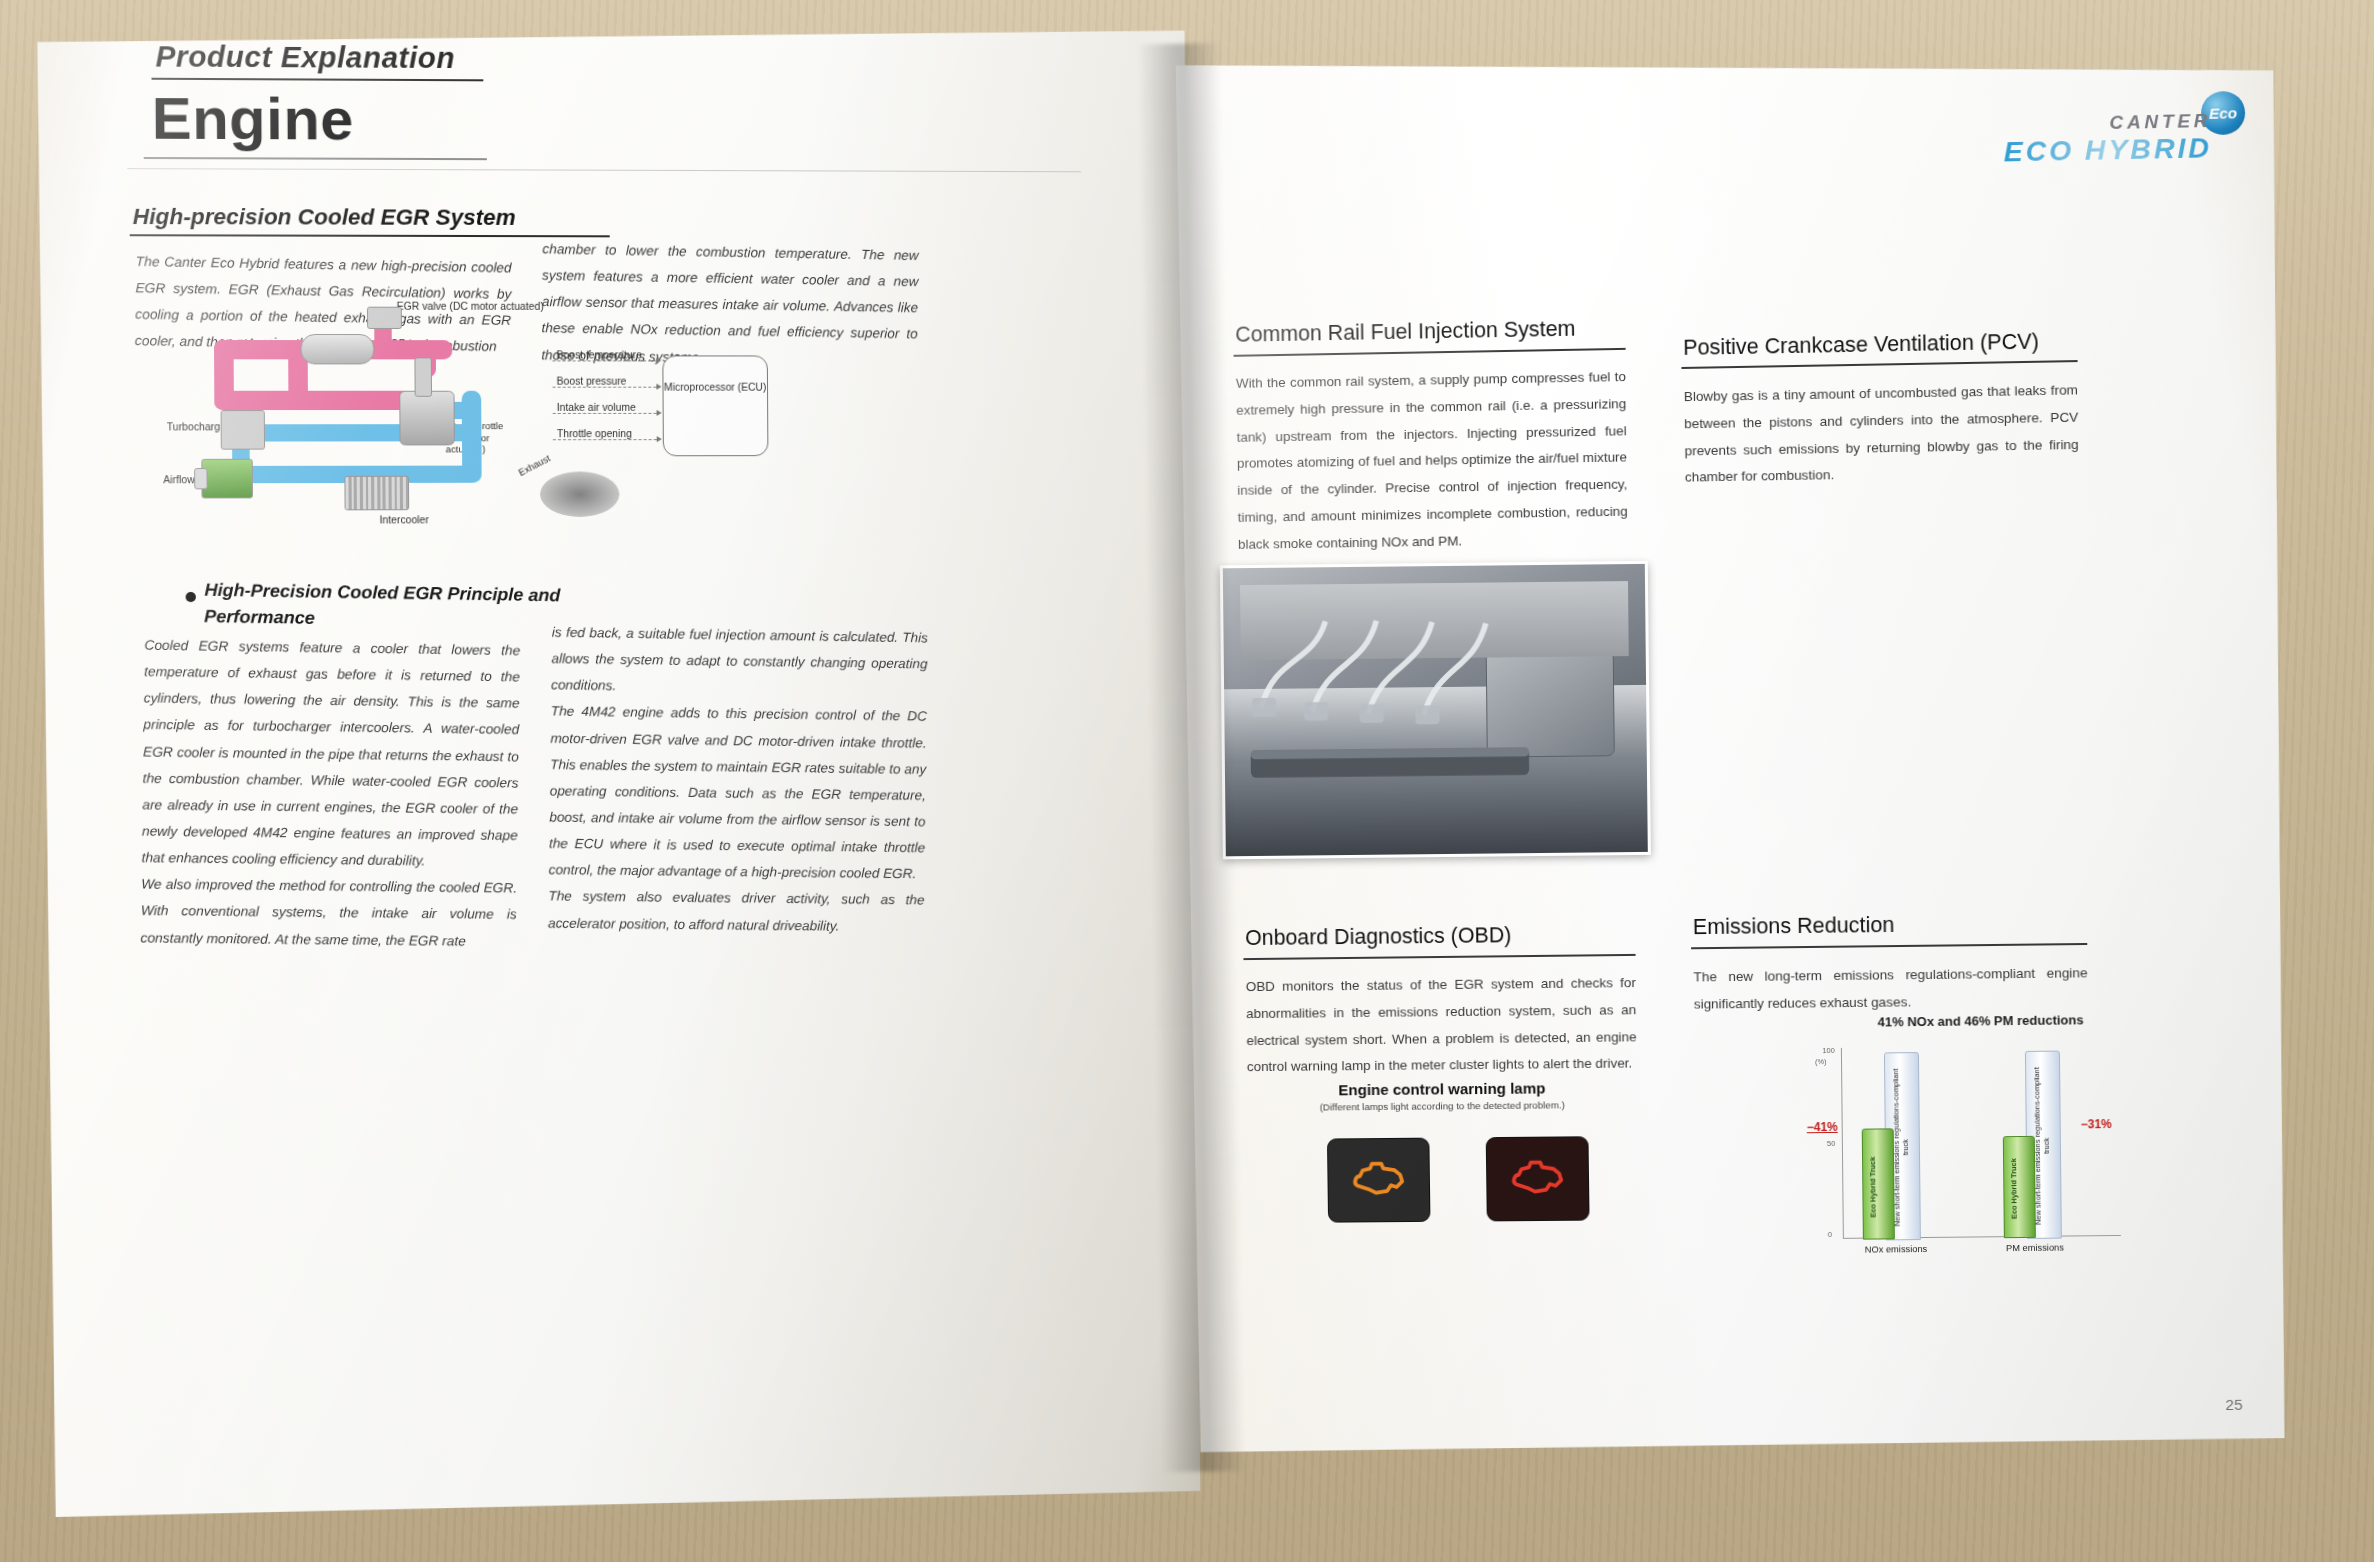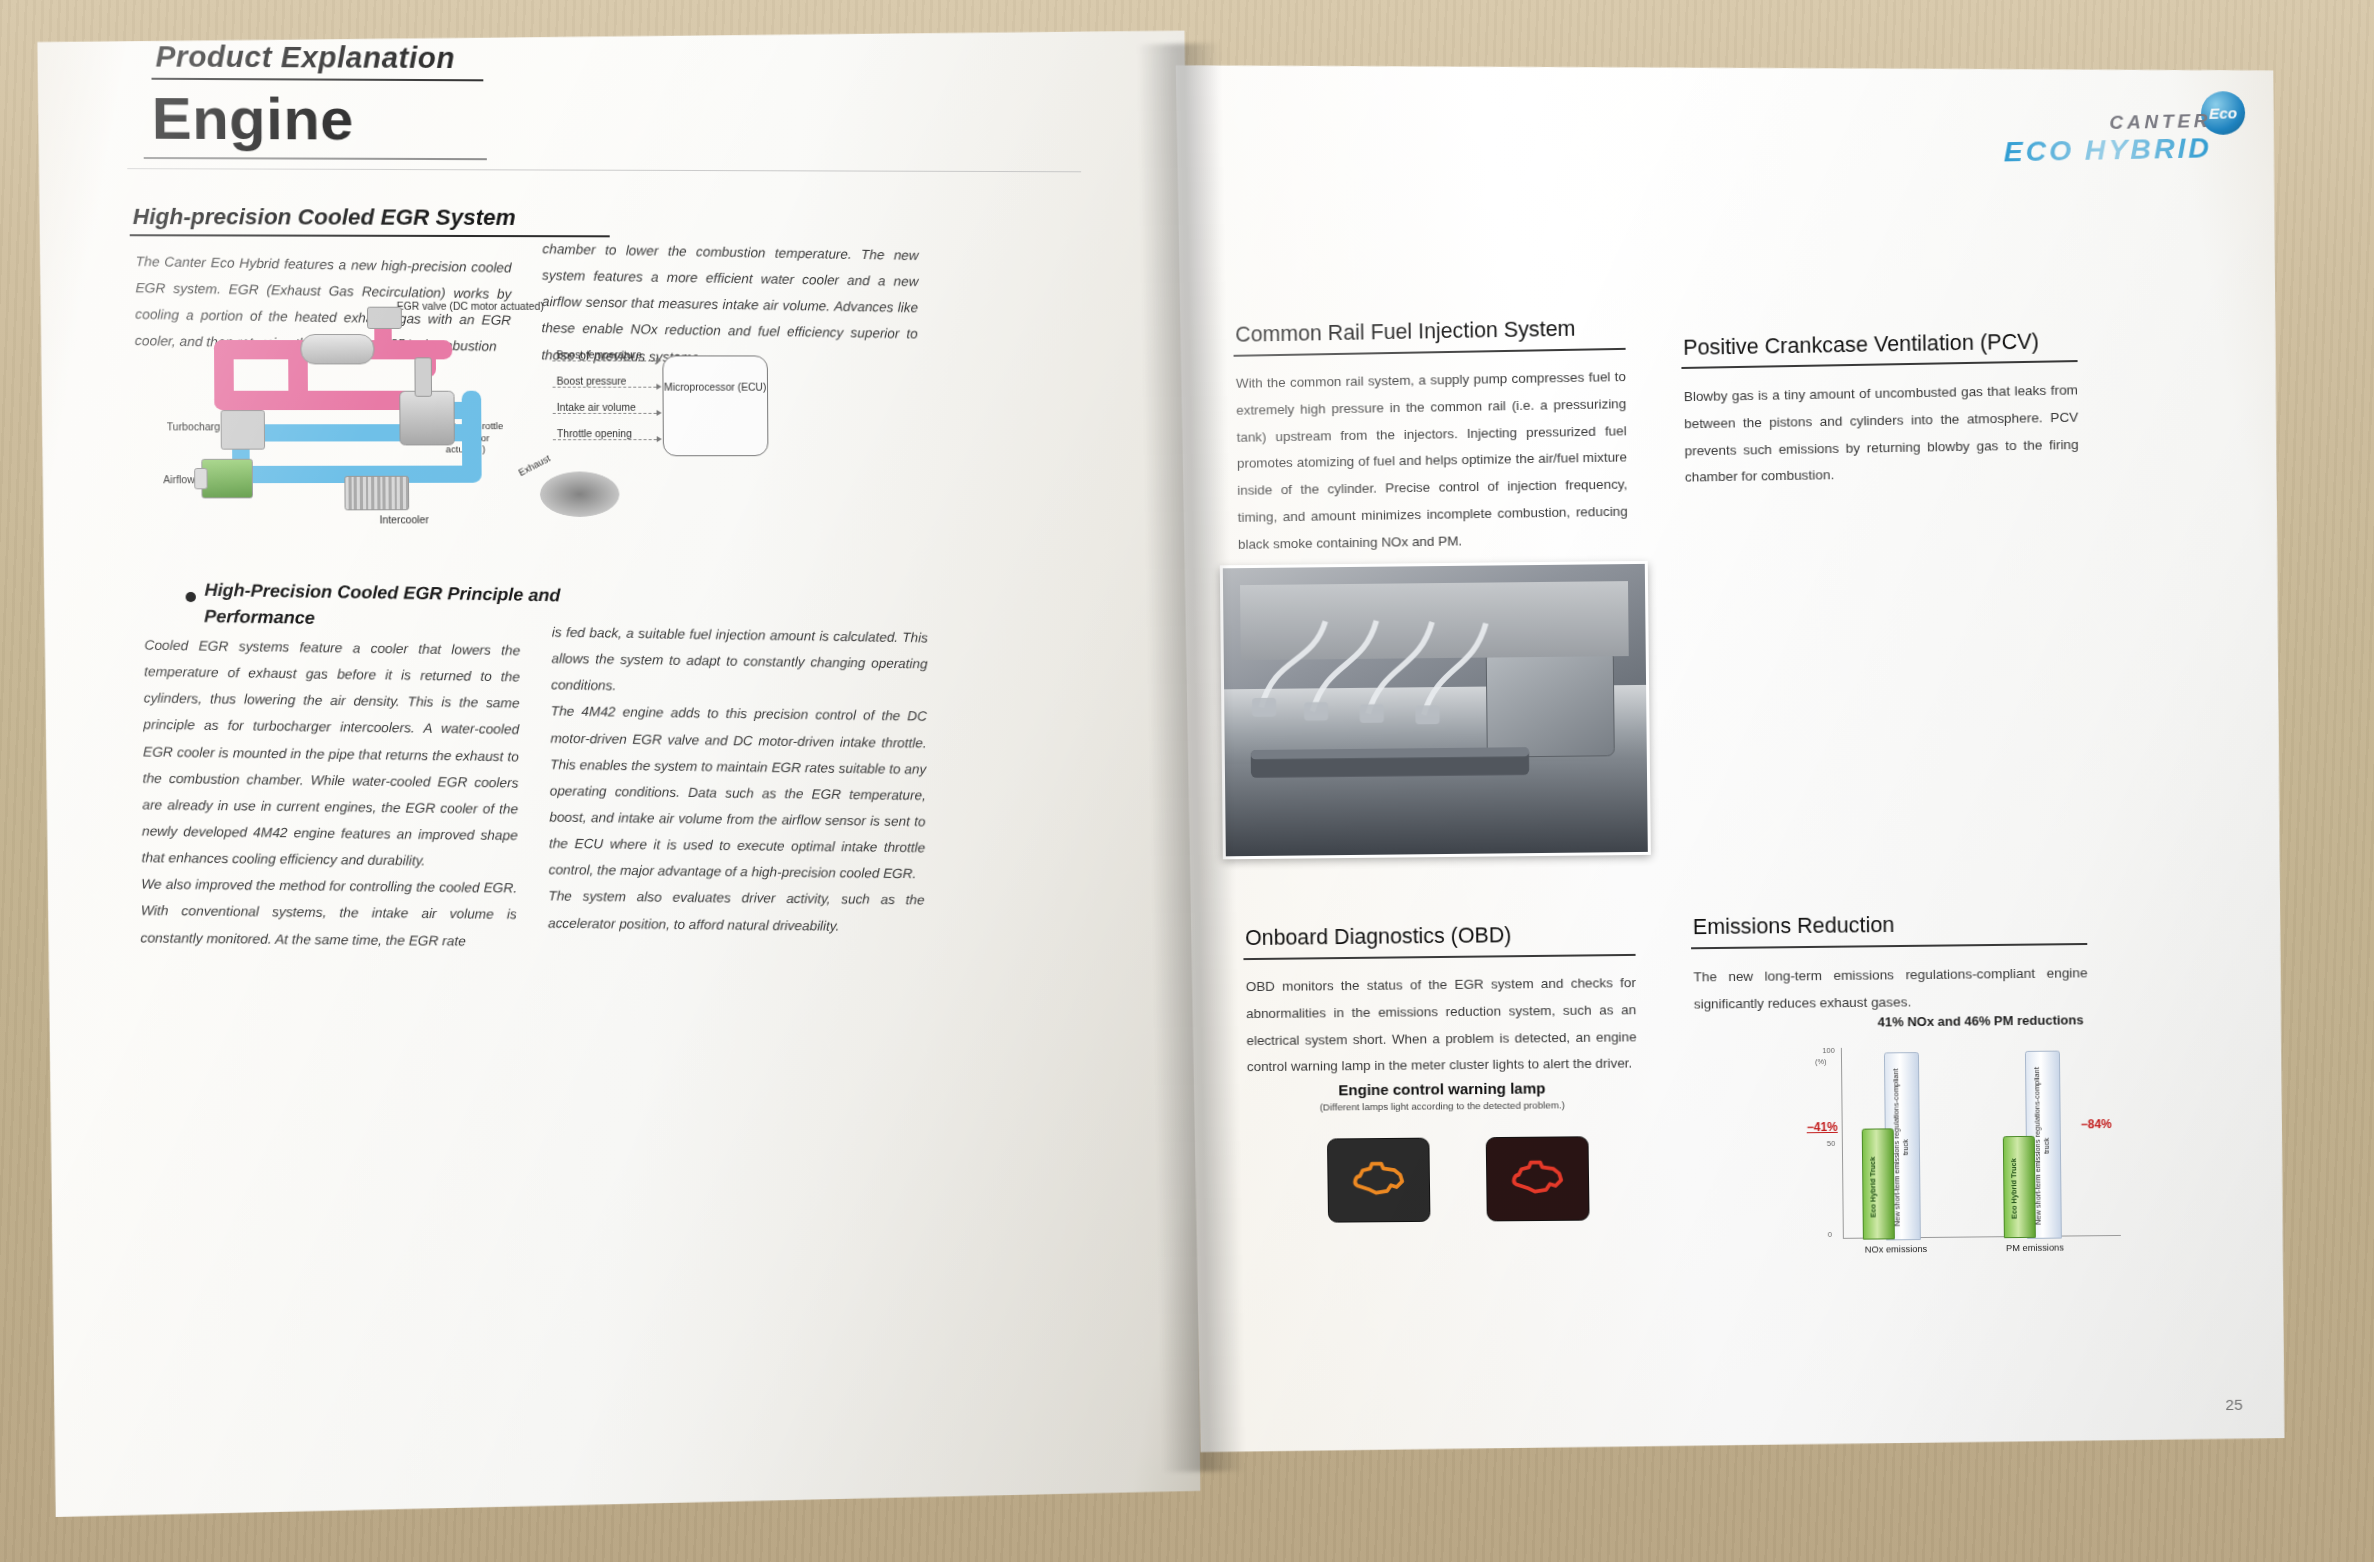--- a/index.html
+++ b/index.html
@@ -360,19 +360,19 @@
     </div>
     <div class="red-pct" style="left:-22px;top:72px;text-decoration:underline;">−41%</div>
     <div class="cat-lbl" style="left:15px;top:197px;width:102px;">NOx emissions</div>
 
     <div class="bar-pale" style="left:197px;top:4.6px;width:33px;height:186px;">
       <span class="bar-txt" style="left:5.6px;top:15px;height:158px;">New short-term emissions regulations-compliant truck</span>
     </div>
     <div class="bar-green" style="left:174px;top:90px;width:30px;height:100px;">
       <span class="bar-txt dark" style="left:4.6px;top:15px;height:74px;">Eco Hybrid Truck</span>
     </div>
-    <div class="red-pct" style="left:252px;top:72px;">−84%</div>
+    <div class="red-pct" style="left:252px;top:72px;">−31%</div>
     <div class="cat-lbl" style="left:154px;top:197px;width:102px;">PM emissions</div>
   </div>
 
   <div id="gutter"></div>
 </div>
 
 
 </body></html>

